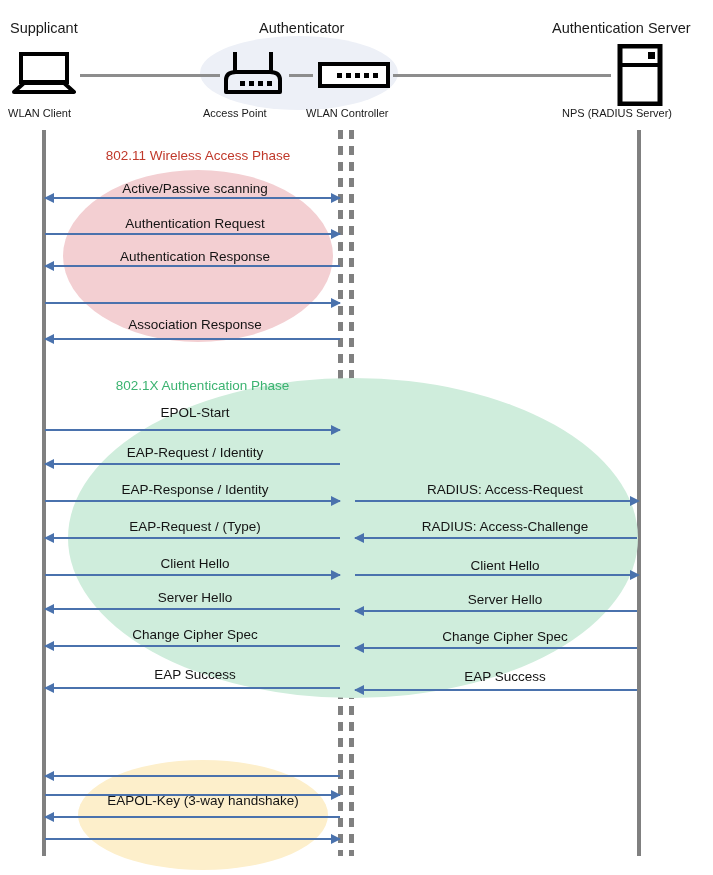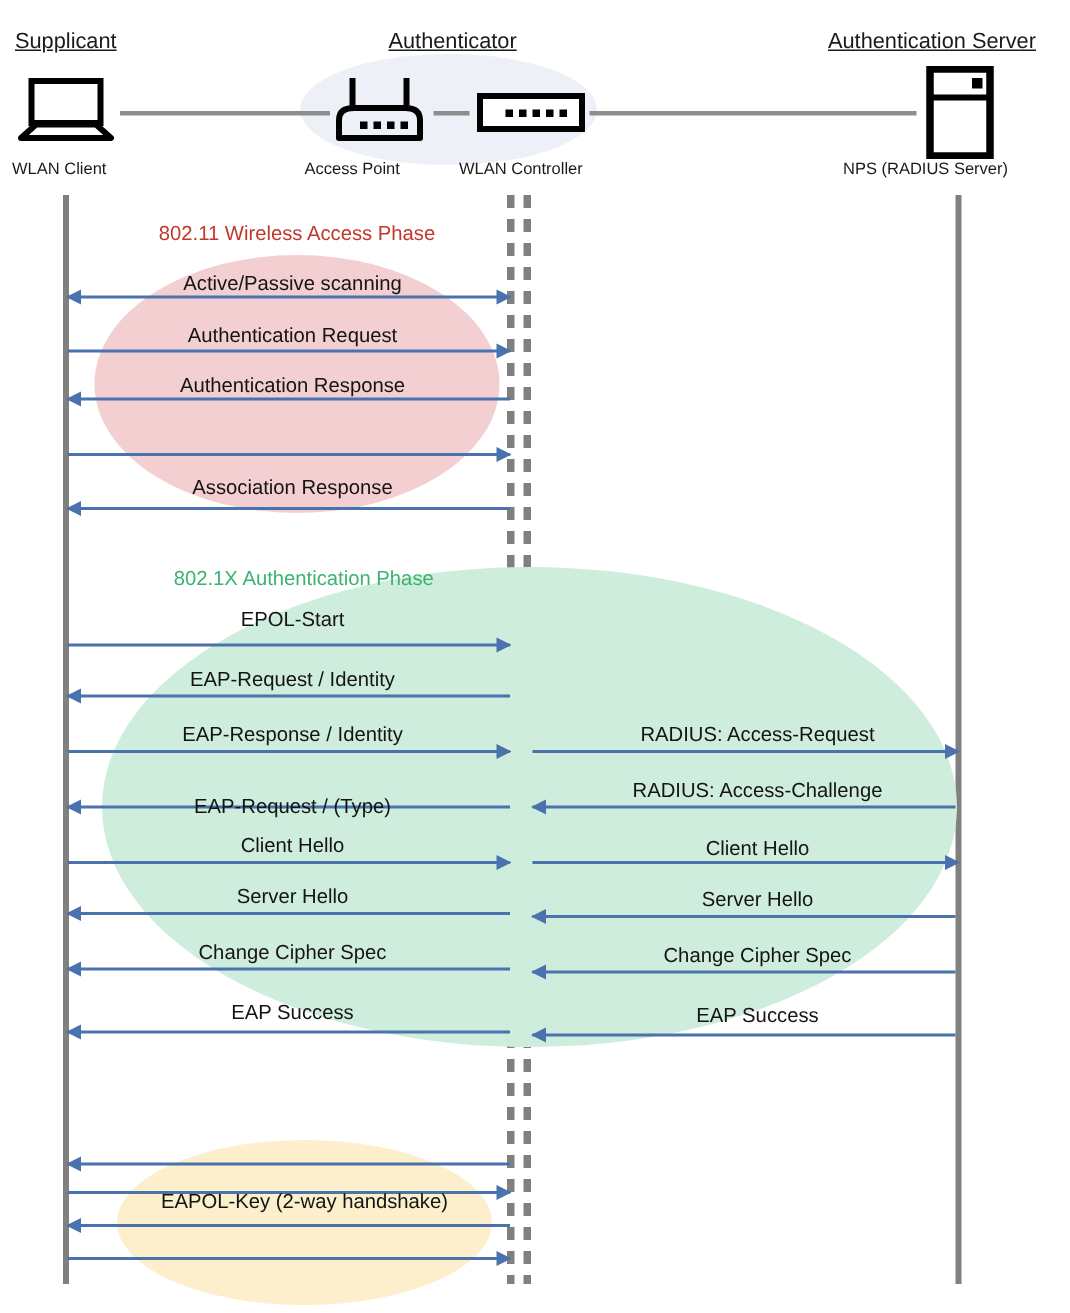--- a/index.html
+++ b/index.html
@@ -3,21 +3,21 @@
 <meta charset="utf-8">
 <style>
   html,body{margin:0;padding:0;background:#ffffff;}
   body{width:713px;height:875px;position:relative;overflow:hidden;
        font-family:"Liberation Sans","DejaVu Sans",sans-serif;
        -webkit-font-smoothing:antialiased;}
 
   #stage{position:absolute;left:0;top:0;width:713px;height:875px;}
 
   
-  .role-title{position:absolute;font-size:14.5px;color:#1a1a1a;white-space:nowrap;text-decoration:underline;}
+  .role-title{position:absolute;font-size:14.5px;color:#1a1a1a;white-space:nowrap;}
   .node-label{position:absolute;font-size:11px;color:#1a1a1a;white-space:nowrap;}
 
   .auth-ellipse{position:absolute;background:#EDF0F7;border-radius:50%;}
 
   .hwire{position:absolute;height:3px;background:#8d8d8d;}
 
   .icon-box{position:absolute;}
 
   
   .lifeline{position:absolute;width:4px;background:#808080;}
@@ -146,21 +146,21 @@
 
   <div class="msg" style="left:45px;top:500px;width:295px;"></div>
   <div class="head head-r" style="left:331px;top:496px;"></div>
   <div class="msg-label" style="left:65px;top:482px;width:260px;">EAP-Response / Identity</div>
   <div class="msg" style="left:355px;top:500px;width:282px;"></div>
   <div class="head head-r" style="left:630px;top:496px;"></div>
   <div class="msg-label" style="left:380px;top:482px;width:250px;">RADIUS: Access-Request</div>
 
   <div class="msg" style="left:45px;top:537px;width:295px;"></div>
   <div class="head head-l" style="left:44px;top:533px;"></div>
-  <div class="msg-label" style="left:65px;top:530px;width:260px;">EAP-Request / (Type)</div>
+  <div class="msg-label" style="left:65px;top:519px;width:260px;">EAP-Request / (Type)</div>
   <div class="msg" style="left:355px;top:537px;width:282px;"></div>
   <div class="head head-l" style="left:354px;top:533px;"></div>
   <div class="msg-label" style="left:380px;top:519px;width:250px;">RADIUS: Access-Challenge</div>
 
   <div class="msg" style="left:45px;top:574px;width:295px;"></div>
   <div class="head head-r" style="left:331px;top:570px;"></div>
   <div class="msg-label" style="left:65px;top:556px;width:260px;">Client Hello</div>
   <div class="msg" style="left:355px;top:574px;width:282px;"></div>
   <div class="head head-r" style="left:630px;top:570px;"></div>
   <div class="msg-label" style="left:380px;top:558px;width:250px;">Client Hello</div>
@@ -188,21 +188,21 @@
 
   <div class="phase-ellipse ell-orange" style="left:78px;top:760px;width:250px;height:110px;"></div>
 
 
   <div class="msg" style="left:45px;top:775px;width:295px;"></div>
   <div class="head head-l" style="left:44px;top:771px;"></div>
 
   <div class="msg" style="left:45px;top:794px;width:295px;"></div>
   <div class="head head-r" style="left:331px;top:790px;"></div>
 
-  <div class="msg-label" style="left:80px;top:793px;width:246px;">EAPOL-Key (2-way handshake)</div>
+  <div class="msg-label" style="left:80px;top:793px;width:246px;">EAPOL-Key (3-way handshake)</div>
 
   <div class="msg" style="left:45px;top:816px;width:295px;"></div>
   <div class="head head-l" style="left:44px;top:812px;"></div>
 
   <div class="msg" style="left:45px;top:838px;width:295px;"></div>
   <div class="head head-r" style="left:331px;top:834px;"></div>
 
 </div>
 
 </body></html>

